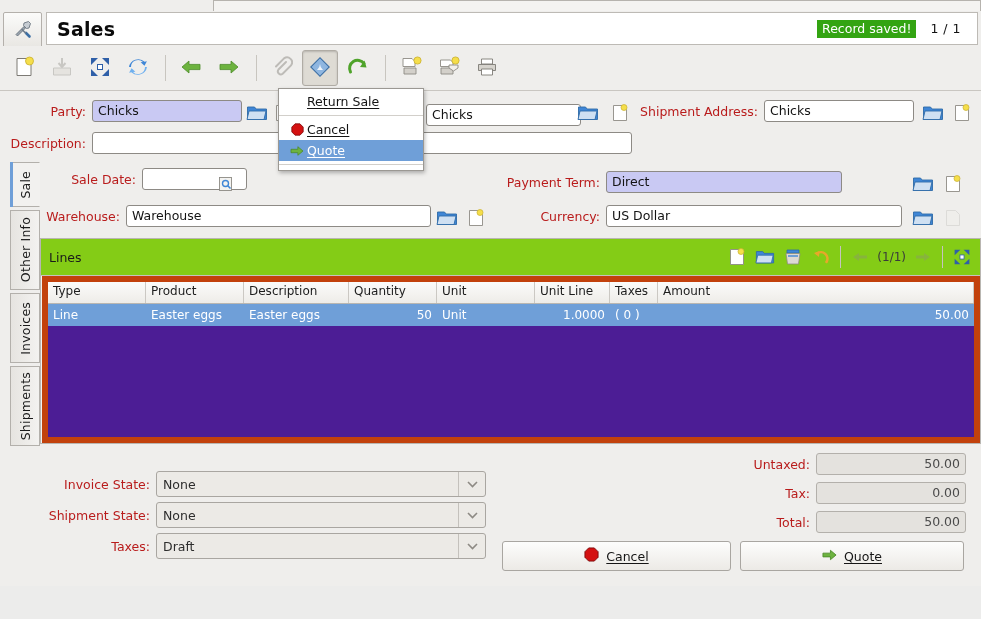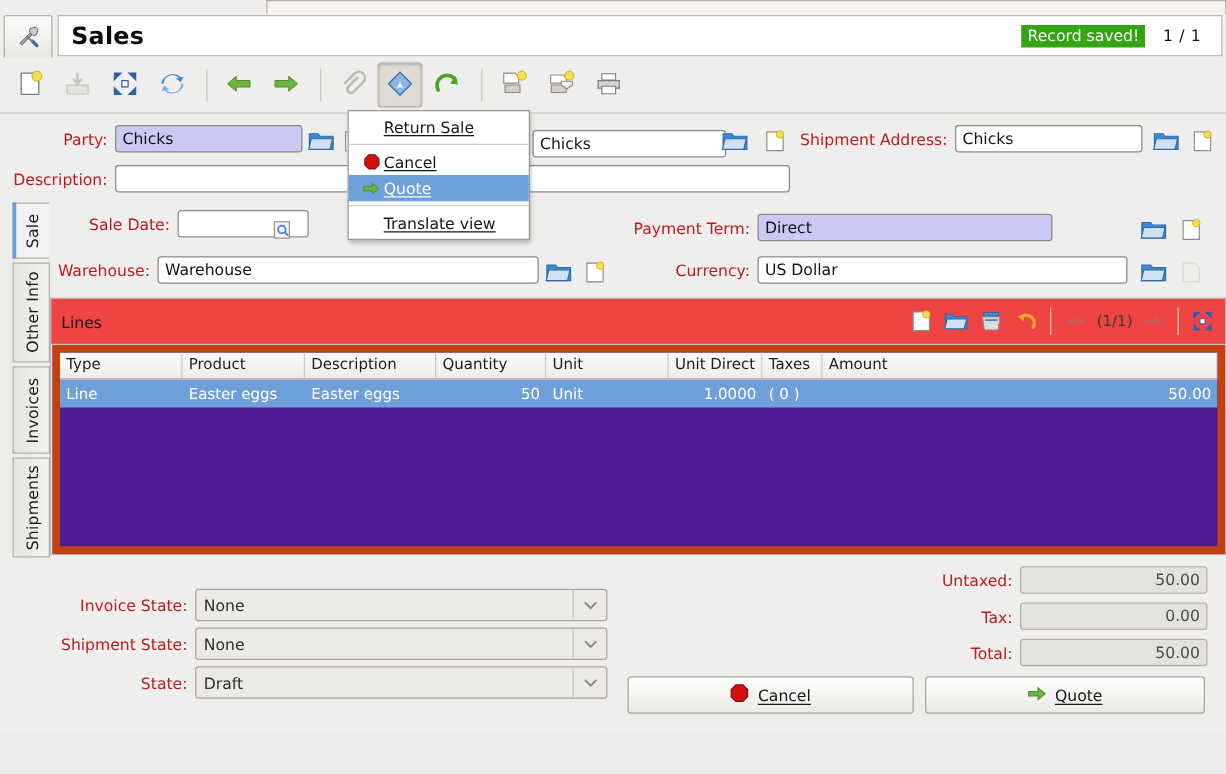--- a/index.html
+++ b/index.html
@@ -53,21 +53,21 @@
   .selbox{box-sizing:border-box;height:26px;border:1px solid #a9a6a1;border-radius:3px;
     background:#eceae6;display:flex;align-items:center;justify-content:space-between;
     font-size:12.5px;color:#2d2d2d;padding:0 0 0 6px;}
   .selbox .arrow{width:26px;height:24px;border-left:1px solid #c4c1bc;display:flex;
     align-items:center;justify-content:center;}
 
   
   .linesbox{position:absolute;left:40px;top:238px;width:941px;height:206px;
     background:#f2f1ef;border:1px solid #b9b6b1;box-sizing:border-box;}
   .lines-head{height:36px;display:flex;align-items:center;padding:0 4px 0 8px;
-    border-bottom:1px solid #c6c3be;background:#ef4444;}
+    border-bottom:1px solid #c6c3be;background:#84cc16;}
   .lines-title{font-size:12.5px;color:#1a1a1a;}
   .lines-tools{margin-left:auto;display:flex;align-items:center;}
   .lt-btn{width:28px;height:26px;display:flex;align-items:center;justify-content:center;}
   .lt-sep{width:1px;height:22px;background:#c6c3be;margin:0 5px;}
   .pager{font-size:12px;color:#3a3a3a;padding:0 3px;}
 
   .grid{position:absolute;left:1px;top:37px;width:938px;height:167px;background:#4c1d95;
     border:6px solid #c2410c;box-sizing:border-box;overflow:hidden;}
   .ghead{display:flex;height:21px;background:linear-gradient(#fbfbfa,#eeece8);
     border-bottom:1px solid #b9b6b1;}
@@ -435,21 +435,21 @@
         </div>
       </div>
 
       <div class="grid">
         <div class="ghead">
           <div class="c-type">Type</div>
           <div class="c-prod">Product</div>
           <div class="c-desc">Description</div>
           <div class="c-qty">Quantity</div>
           <div class="c-unit">Unit</div>
-          <div class="c-price">Unit Direct</div>
+          <div class="c-price">Unit Line</div>
           <div class="c-tax">Taxes</div>
           <div class="c-amt">Amount</div>
         </div>
         <div class="grow">
           <div class="c-type">Line</div>
           <div class="c-prod">Easter eggs</div>
           <div class="c-desc">Easter eggs</div>
           <div class="c-qty ta-r">50</div>
           <div class="c-unit">Unit</div>
           <div class="c-price ta-r">1.0000</div>
@@ -475,21 +475,21 @@
       <span class="selbox" style="width:330px;margin-left:6px;">
         <span>None</span>
         <span class="arrow">
           <svg width="11" height="7" viewBox="0 0 11 7">
               <path d="M1 1 L5.5 5.5 L10 1" fill="none" stroke="#8d8a84" stroke-width="1.6"></path>
             </svg>
         </span>
       </span>
     </div>
     <div class="row" style="left:0;top:442px;width:490px;">
-      <span class="lbl" style="width:150px;">State:</span>
+      <span class="lbl" style="width:150px;">Taxes:</span>
       <span class="selbox" style="width:330px;margin-left:6px;">
         <span>Draft</span>
         <span class="arrow">
           <svg width="11" height="7" viewBox="0 0 11 7">
               <path d="M1 1 L5.5 5.5 L10 1" fill="none" stroke="#8d8a84" stroke-width="1.6"></path>
             </svg>
         </span>
       </span>
     </div>
 
@@ -554,19 +554,16 @@
     </div>
     <div class="mi sel">
       <span class="mi-ico">
         <svg width="14" height="12" viewBox="0 0 16 14">
             <path d="M15 7 L9 2 v3 H1 v4 h8 v3 Z" fill="#6db33f" stroke="#4b8a28" stroke-width=".9"></path>
           </svg>
       </span>
       <span style="text-decoration:underline;text-decoration-skip-ink:none;text-underline-offset:2px;">Quote</span>
     </div>
     <div class="msep"></div>
-    <div class="mi noicon">
-      <span style="text-decoration:underline;text-decoration-skip-ink:none;text-underline-offset:2px;">Translate view</span>
-    </div>
   </div>
 
 
 </div>
 
 </body></html>

